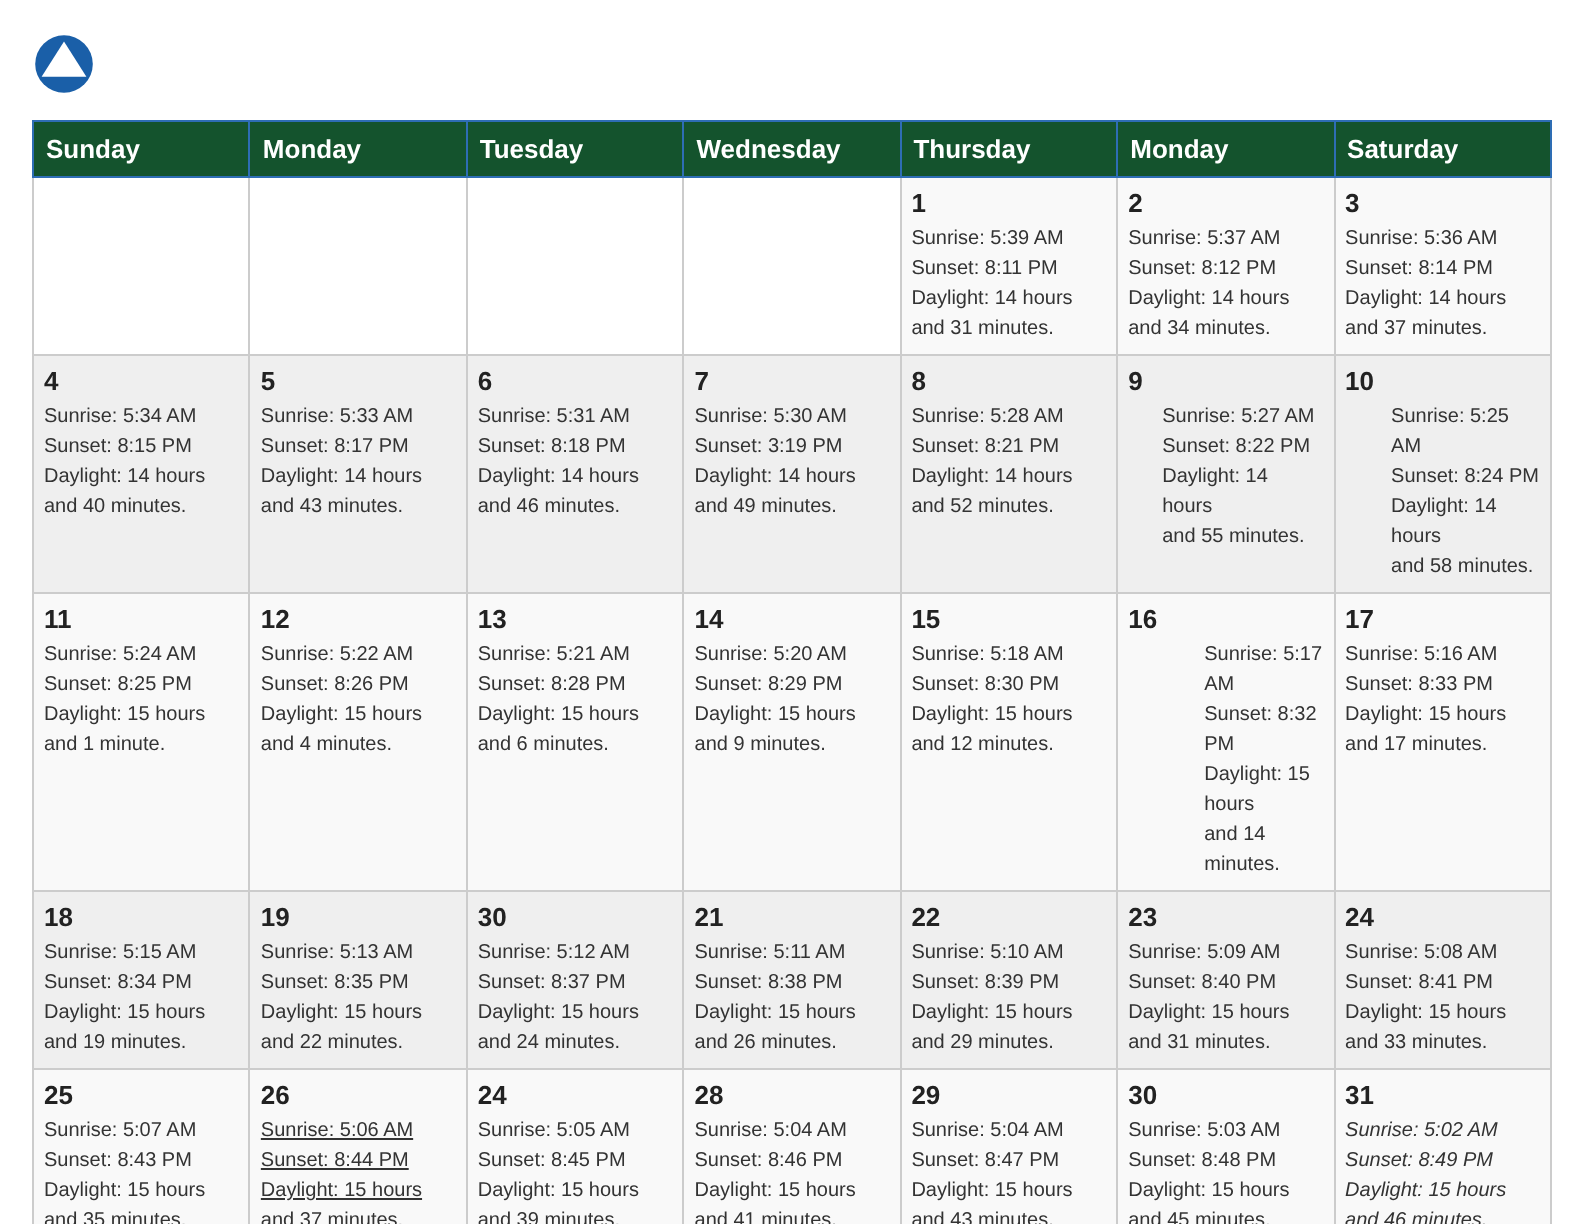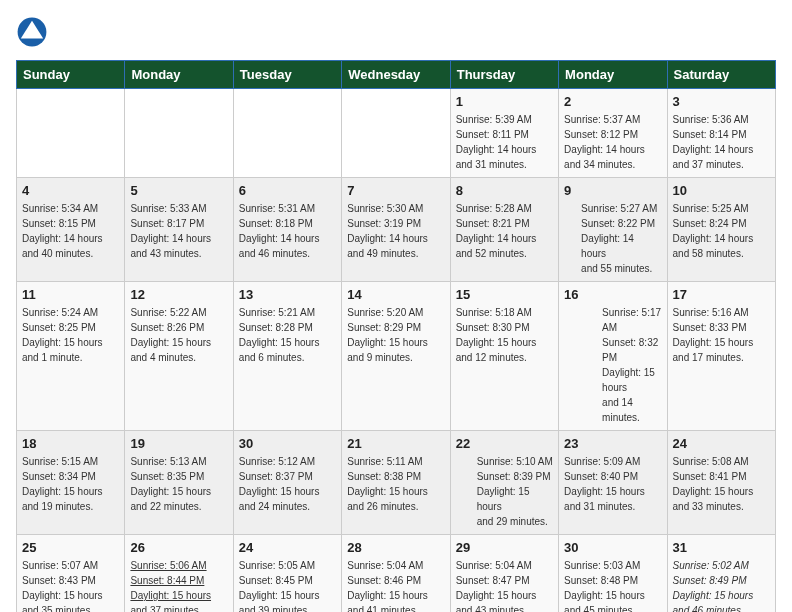--- a/index.html
+++ b/index.html
@@ -185,21 +185,21 @@
         </td>
         <td>
           <div class="day-number">9</div>
           <div class="day-info" style="white-space: pre-line; margin-left: 17px;">Sunrise: 5:27 AM
 Sunset: 8:22 PM
 Daylight: 14 hours
 and 55 minutes.</div>
         </td>
         <td>
           <div class="day-number">10</div>
-          <div class="day-info" style="white-space: pre-line;">Sunrise: 5:25 AM
+          <div class="day-info" style="white-space: pre-line; margin-left: 23px;">Sunrise: 5:25 AM
 Sunset: 8:24 PM
 Daylight: 14 hours
 and 58 minutes.</div>
         </td>
       </tr>
       <tr>
         <td>
           <div class="day-number">11</div>
           <div class="day-info" style="white-space: pre-line;">Sunrise: 5:24 AM
 Sunset: 8:25 PM
@@ -273,21 +273,21 @@
         </td>
         <td>
           <div class="day-number">21</div>
           <div class="day-info" style="white-space: pre-line;">Sunrise: 5:11 AM
 Sunset: 8:38 PM
 Daylight: 15 hours
 and 26 minutes.</div>
         </td>
         <td>
           <div class="day-number">22</div>
-          <div class="day-info" style="white-space: pre-line; margin-left: 21px;">Sunrise: 5:10 AM
+          <div class="day-info" style="white-space: pre-line;">Sunrise: 5:10 AM
 Sunset: 8:39 PM
 Daylight: 15 hours
 and 29 minutes.</div>
         </td>
         <td>
           <div class="day-number">23</div>
           <div class="day-info" style="white-space: pre-line;">Sunrise: 5:09 AM
 Sunset: 8:40 PM
 Daylight: 15 hours
 and 31 minutes.</div>

